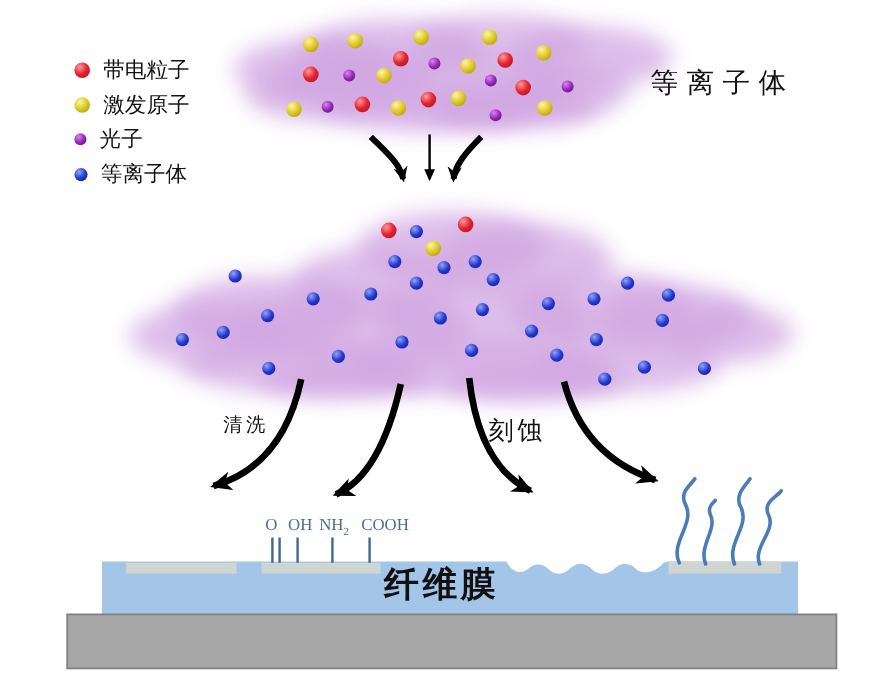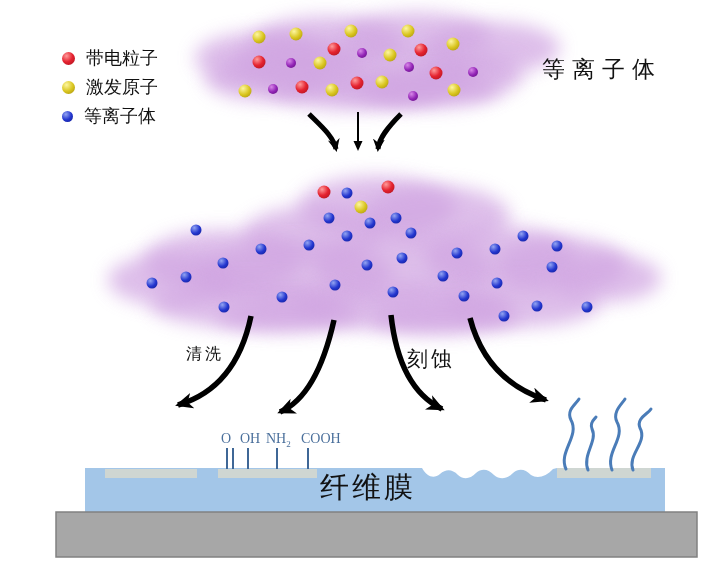--- a/index.html
+++ b/index.html
@@ -19,21 +19,21 @@
   .label{position:absolute;color:#111;}
   .plasma-title{left:542px;top:54px;font-size:23px;letter-spacing:7px;white-space:nowrap;}
   .proc{text-align:center;}
   .proc .ln{display:block;}
   .proc1{left:172px;top:344px;width:66px;font-size:16px;letter-spacing:3px;}
   .proc2{left:253px;top:335px;width:72px;font-size:15px;line-height:22px;}
   .proc3{left:400px;top:345px;width:62px;font-size:21px;letter-spacing:3px;}
   .proc4{left:487px;top:334px;width:58px;font-size:15px;line-height:22px;}
   .fg{position:absolute;top:431px;font-size:14px;color:#4a6f9b;}
   .fg sub{font-size:9px;}
-  .membrane-label{left:320px;top:468px;font-size:29px;font-weight:normal;letter-spacing:3px;}
+  .membrane-label{left:320px;top:468px;font-size:29px;font-weight:bold;letter-spacing:3px;}
   .electrode-label{left:317px;top:512px;font-size:30px;font-weight:bold;letter-spacing:3px;}
   svg{position:absolute;left:0;top:0;}
 </style>
 </head>
 <body>
 
 <div class="canvas">
 
   <div class="layer" id="top-cloud">
       <div class="puff" style="left: 195px; top: 32px; width: 130px; height: 52px;"></div>
@@ -174,20 +174,24 @@
   <div class="legend">
     <div class="legend-row">
       <span class="dot red" style="width:13px;height:13px;"></span>
       <span>带电粒子</span>
     </div>
     <div class="legend-row">
       <span class="dot yellow" style="width:13px;height:13px;"></span>
       <span>激发原子</span>
     </div>
     <div class="legend-row">
+      <span class="dot purple" style="width:10px;height:10px;"></span>
+      <span>光子</span>
+    </div>
+    <div class="legend-row">
       <span class="dot blue" style="width:11px;height:11px;"></span>
       <span>等离子体</span>
     </div>
   </div>
 
   <div class="label plasma-title">等离子体</div>
 
   <div class="label proc proc1">
     <span class="ln">清洗</span>
   </div>

